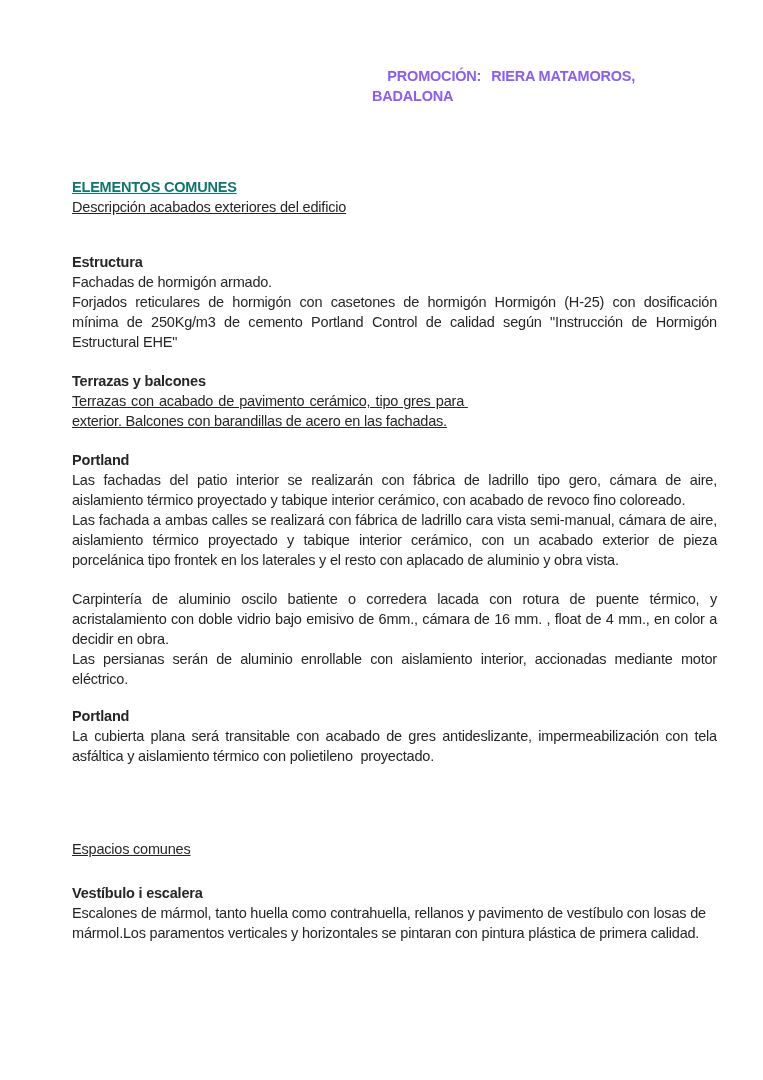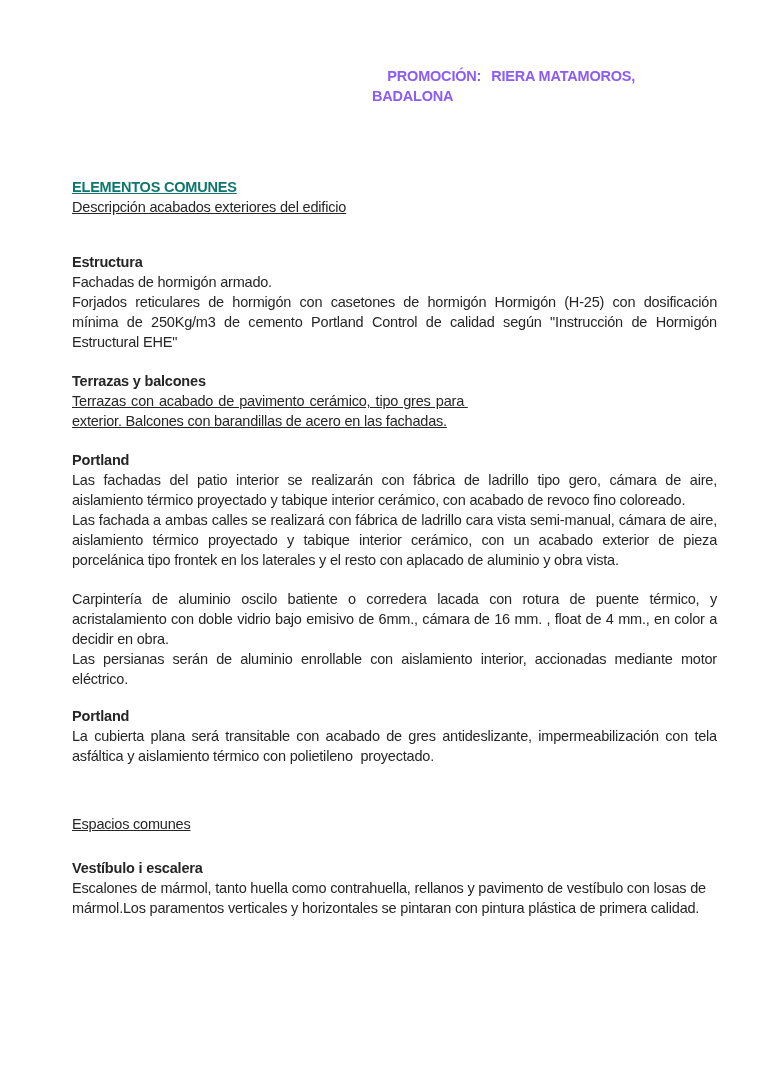--- a/index.html
+++ b/index.html
@@ -30,21 +30,21 @@
     font-size: 14.5px;
     font-weight: bold;
     color: #0f766e;
     text-decoration: underline;
   }
   .subtitle {
     font-size: 14.5px;
     font-weight: normal;
     text-decoration: underline;
   }
-  .subtitle.comunes { margin-top: 48px; }
+  .subtitle.comunes { margin-top: 73px; }
   section { margin-top: 19px; }
   section.first { margin-top: 35px; }
   section.cubierta { margin-top: 17px; }
   section.vestibulo { margin-top: 24px; }
   section h3 {
     font-size: 14.5px;
     font-weight: bold;
   }
   section p { text-align: justify; white-space: pre-wrap; }
   section p.narrow { width: 392px; text-decoration: underline; }

